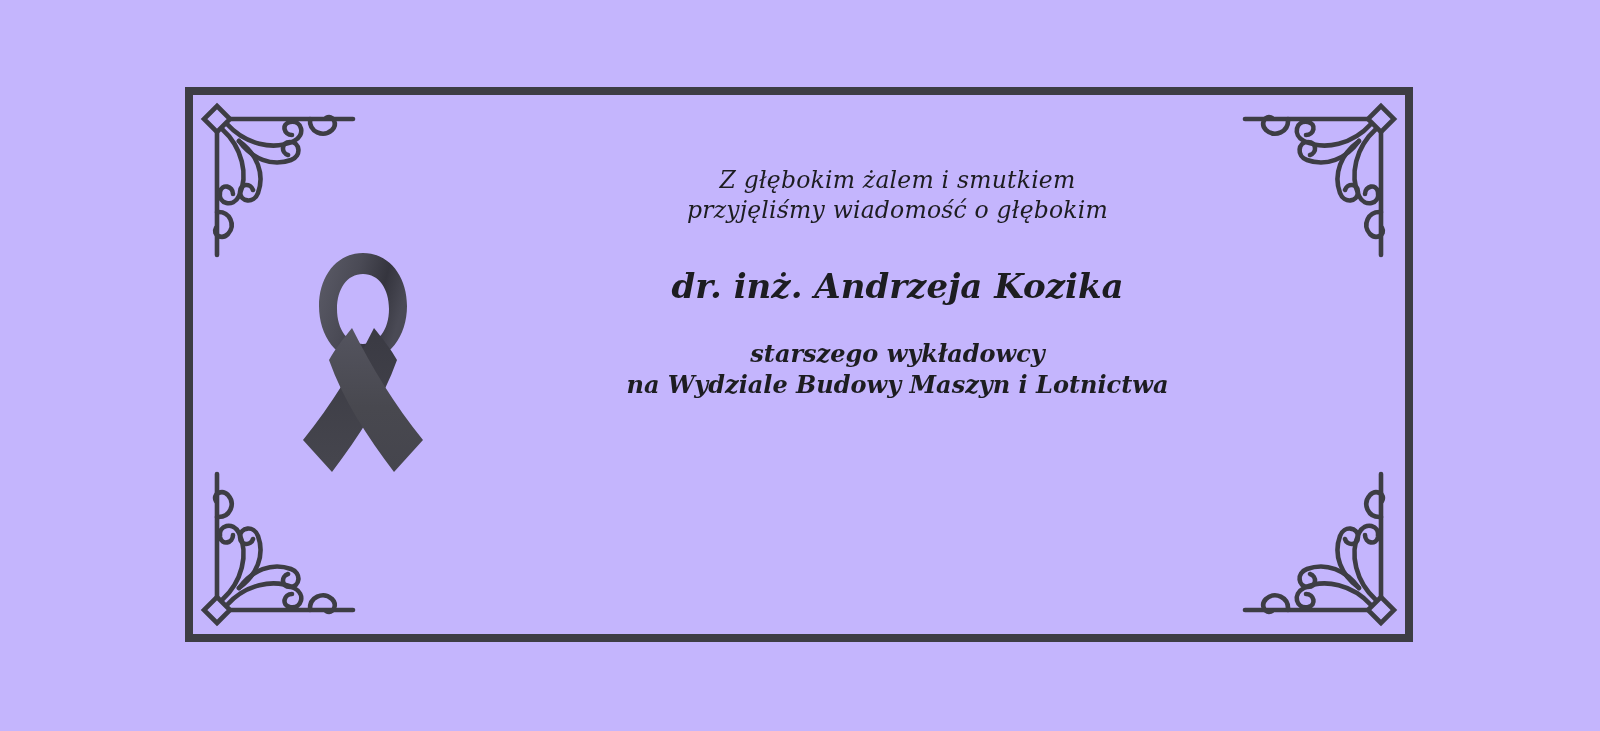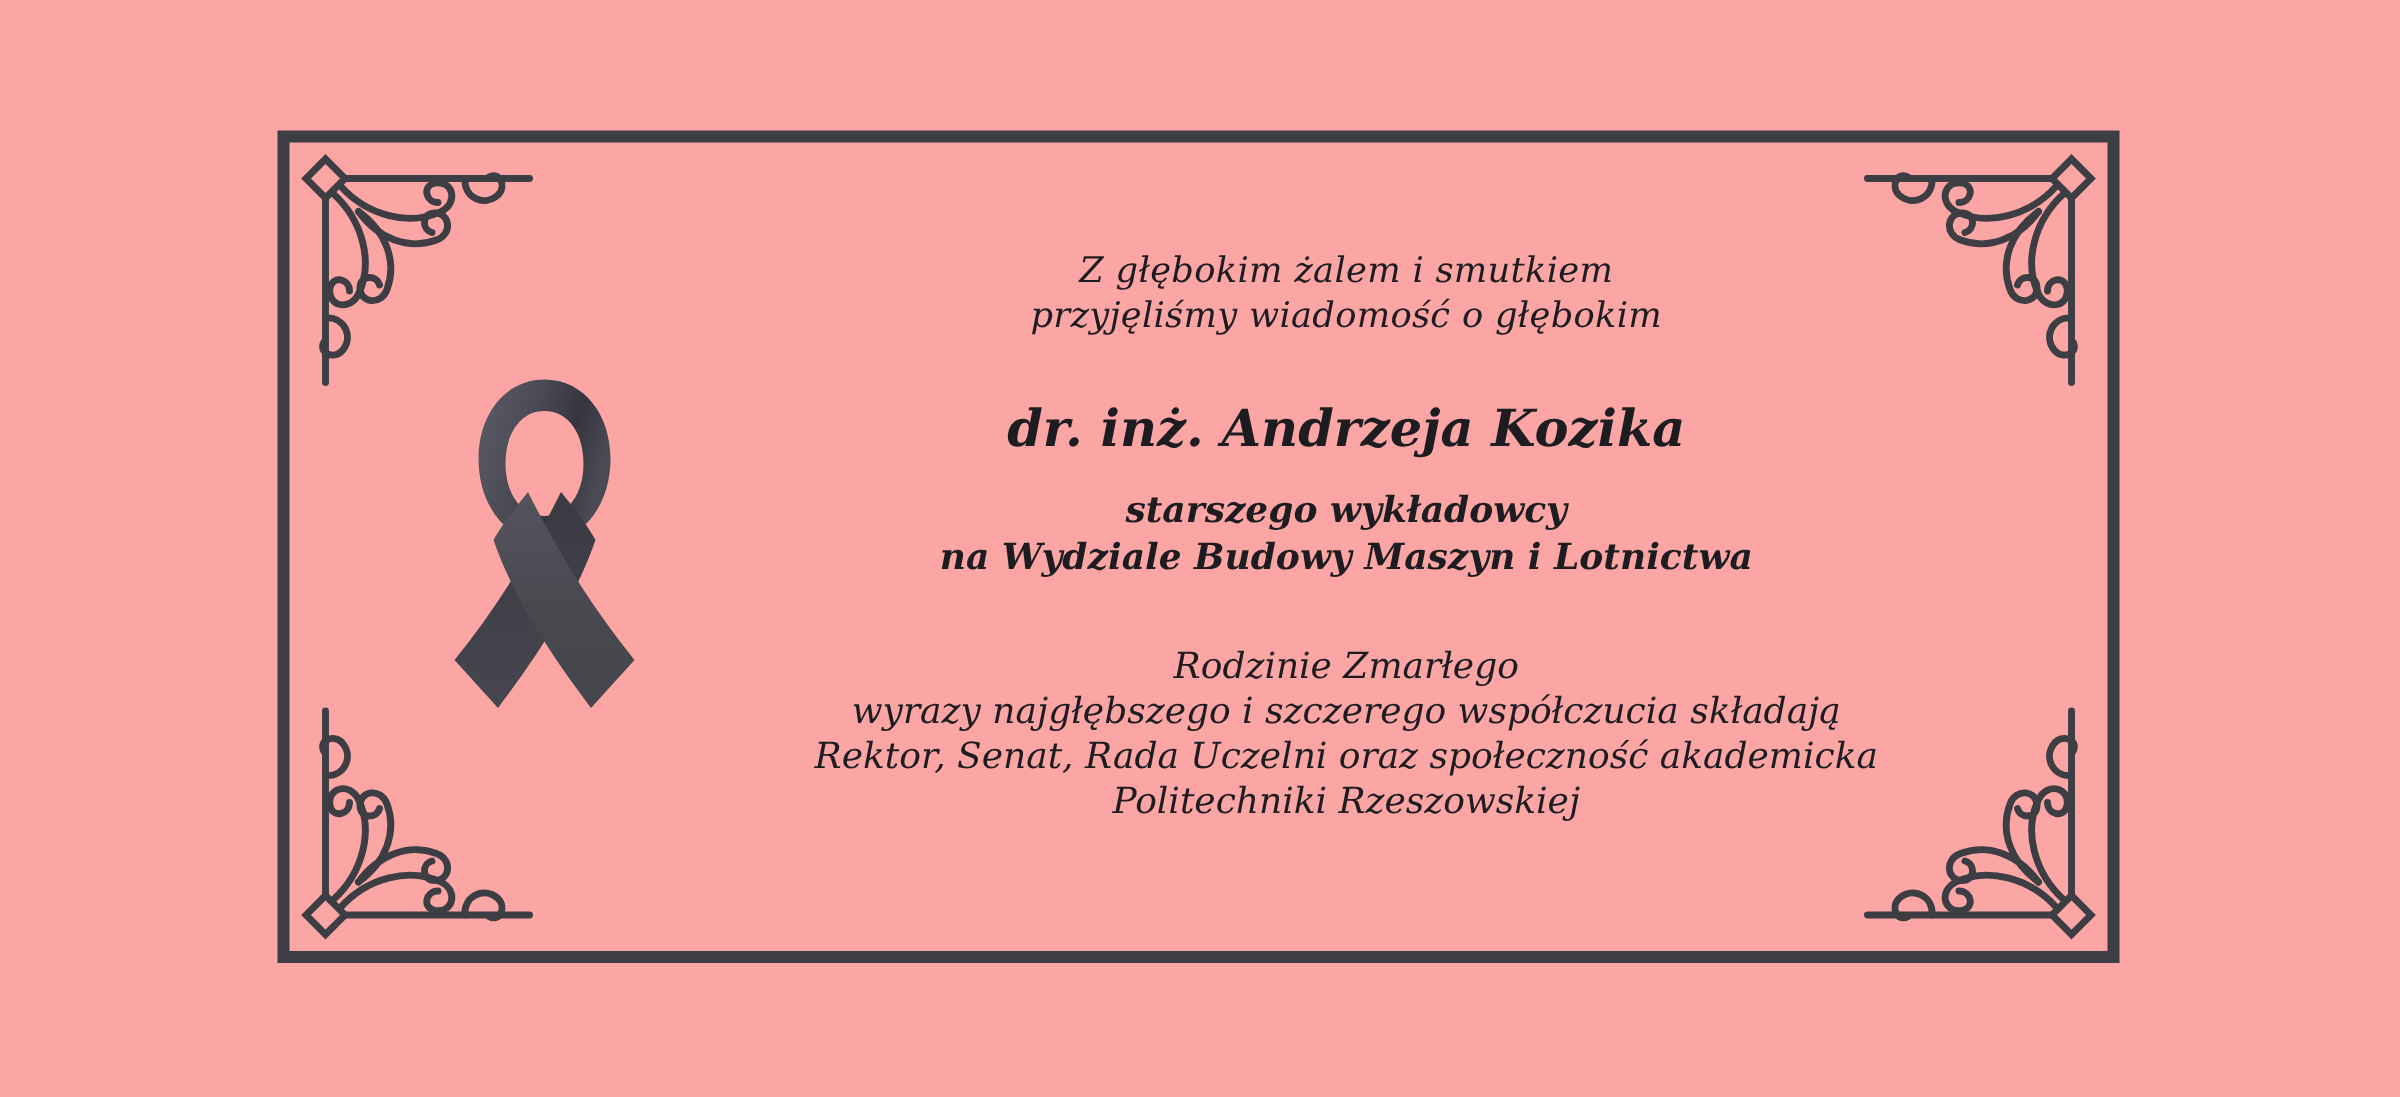--- a/index.html
+++ b/index.html
@@ -8,21 +8,21 @@
     width: 1600px;
     height: 731px;
     overflow: hidden;
     background: #f1f1f2;
     font-family: "DejaVu Serif", "Liberation Serif", serif;
   }
   .page {
     position: relative;
     width: 1600px;
     height: 731px;
-    background: #fca5a5;
+    background: #c4b5fd;
   }
   .frame {
     position: absolute;
     left: 185px;
     top: 87px;
     width: 1228px;
     height: 555px;
     box-sizing: border-box;
     border: 8px solid #3d3d44;
   }
@@ -67,21 +67,21 @@
     position: absolute;
     left: 0; right: 0;
     top: 268px;
     font-size: 34px;
     font-weight: bold;
     line-height: 36px;
   }
   .position {
     position: absolute;
     left: 0; right: 0;
-    top: 324px;
+    top: 338px;
     font-size: 24px;
     font-weight: bold;
     line-height: 31px;
   }
   .condolences {
     position: absolute;
     left: 0; right: 0;
     top: 429px;
     font-size: 24px;
     line-height: 30px;
@@ -151,21 +151,15 @@
   <div class="textcol">
     <div class="intro">
       <span class="line">Z głębokim żalem i smutkiem</span>
       <span class="line">przyjęliśmy wiadomość o głębokim</span>
     </div>
     <div class="deceased">dr. inż. Andrzeja Kozika</div>
     <div class="position">
       <span class="line">starszego wykładowcy</span>
       <span class="line">na Wydziale Budowy Maszyn i Lotnictwa</span>
     </div>
-    <div class="condolences">
-      <span class="line">Rodzinie Zmarłego</span>
-      <span class="line">wyrazy najgłębszego i szczerego współczucia składają</span>
-      <span class="line">Rektor, Senat, Rada Uczelni oraz społeczność akademicka</span>
-      <span class="line">Politechniki Rzeszowskiej</span>
-    </div>
   </div>
 
 </div>
 
 </body></html>

